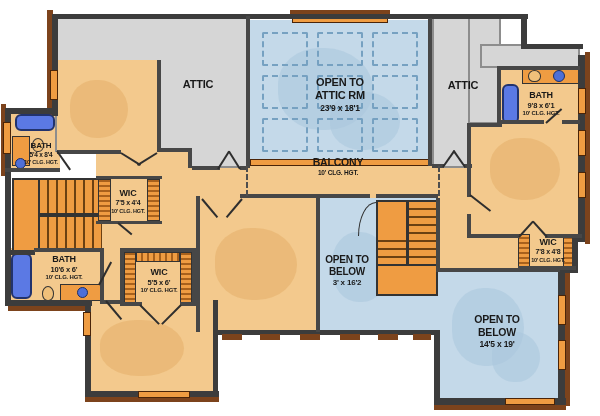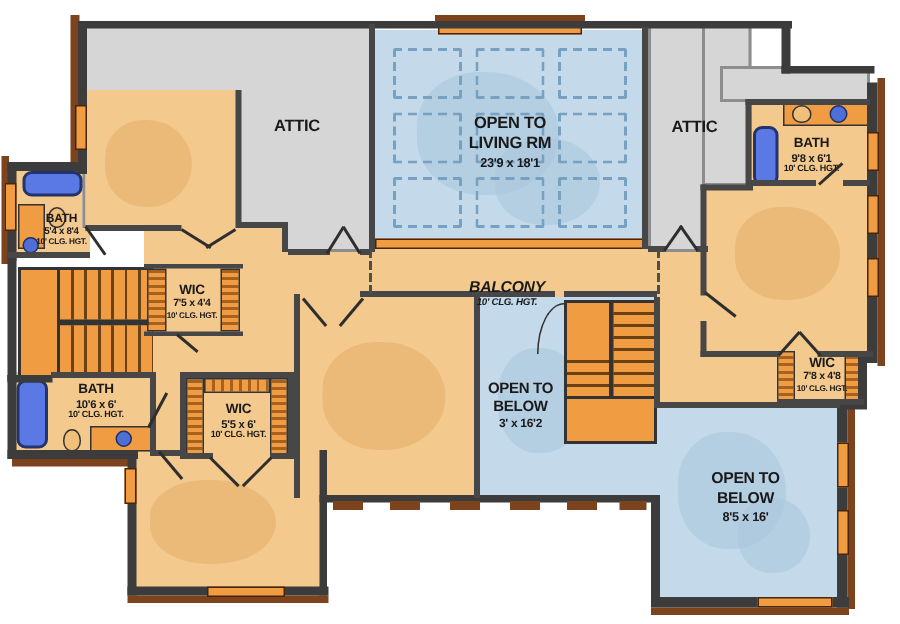--- a/index.html
+++ b/index.html
@@ -248,32 +248,32 @@
     <div class="fz65">5'4 x 8'4</div>
     <div class="fz55">10' CLG. HGT.</div>
   </div>
   <div class="lbl" style="left:128px;top:201px;">
     <div class="fz9">WIC</div>
     <div class="fz7">7'5 x 4'4</div>
     <div class="fz55">10' CLG. HGT.</div>
   </div>
   <div class="lbl" style="left:340px;top:95px;">
     <div class="fz11">OPEN TO</div>
-    <div class="fz11">LIVING RM</div>
+    <div class="fz11">ATTIC RM</div>
     <div class="fz85">23'9 x 18'1</div>
   </div>
   <div class="lbl" style="left:463px;top:86px;">
     <div class="fz11">ATTIC</div>
   </div>
   <div class="lbl" style="left:541px;top:104px;">
     <div class="fz9">BATH</div>
     <div class="fz75">9'8 x 6'1</div>
     <div class="fz6">10' CLG. HGT.</div>
   </div>
-  <div class="lbl" style="left:338px;top:196px;font-style:italic;">
+  <div class="lbl" style="left:338px;top:166px;">
     <div class="fz105">BALCONY</div>
     <div class="fz65">10' CLG. HGT.</div>
   </div>
   <div class="lbl" style="left:347px;top:271px;">
     <div class="fz10">OPEN TO</div>
     <div class="fz10">BELOW</div>
     <div class="fz8">3' x 16'2</div>
   </div>
   <div class="lbl" style="left:548px;top:250px;">
     <div class="fz9">WIC</div>
@@ -286,16 +286,16 @@
     <div class="fz6">10' CLG. HGT.</div>
   </div>
   <div class="lbl" style="left:159px;top:281px;">
     <div class="fz9">WIC</div>
     <div class="fz75">5'5 x 6'</div>
     <div class="fz6">10' CLG. HGT.</div>
   </div>
   <div class="lbl" style="left:497px;top:331px;">
     <div class="fz105">OPEN TO</div>
     <div class="fz105">BELOW</div>
-    <div class="fz85">8'5 x 16'</div>
+    <div class="fz85">14'5 x 19'</div>
   </div>
 
 </div>
 
 </body></html>

